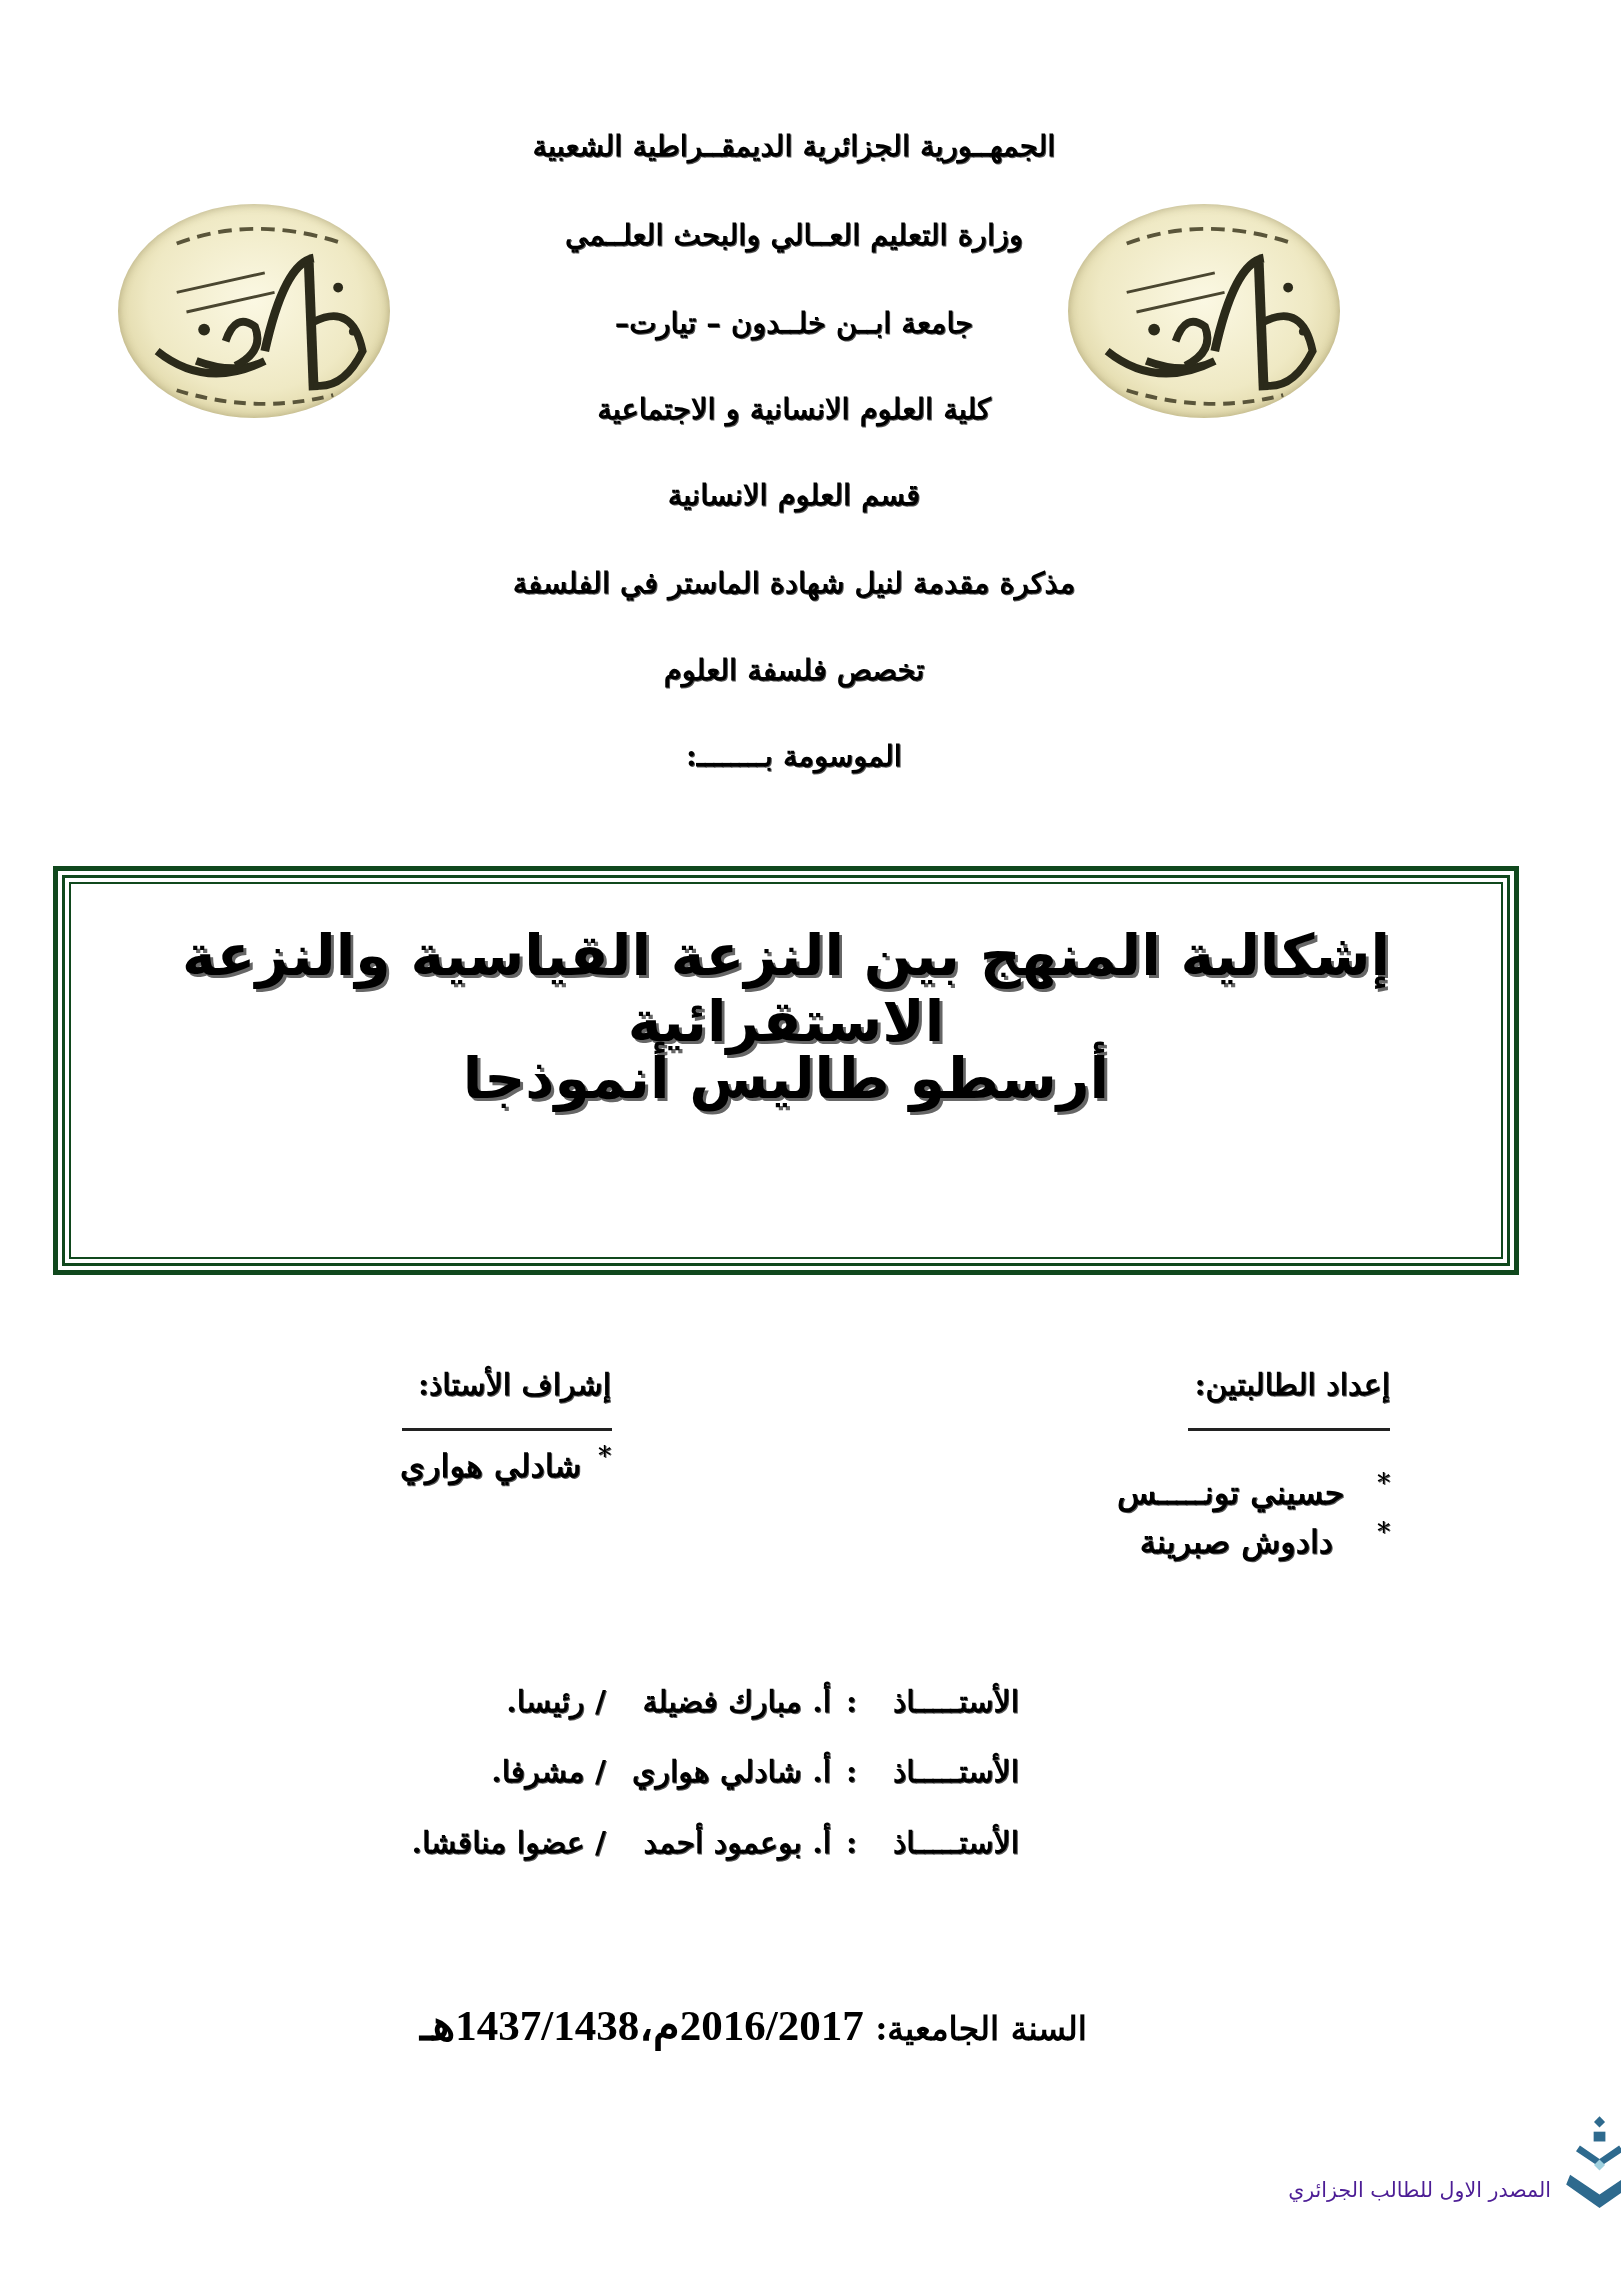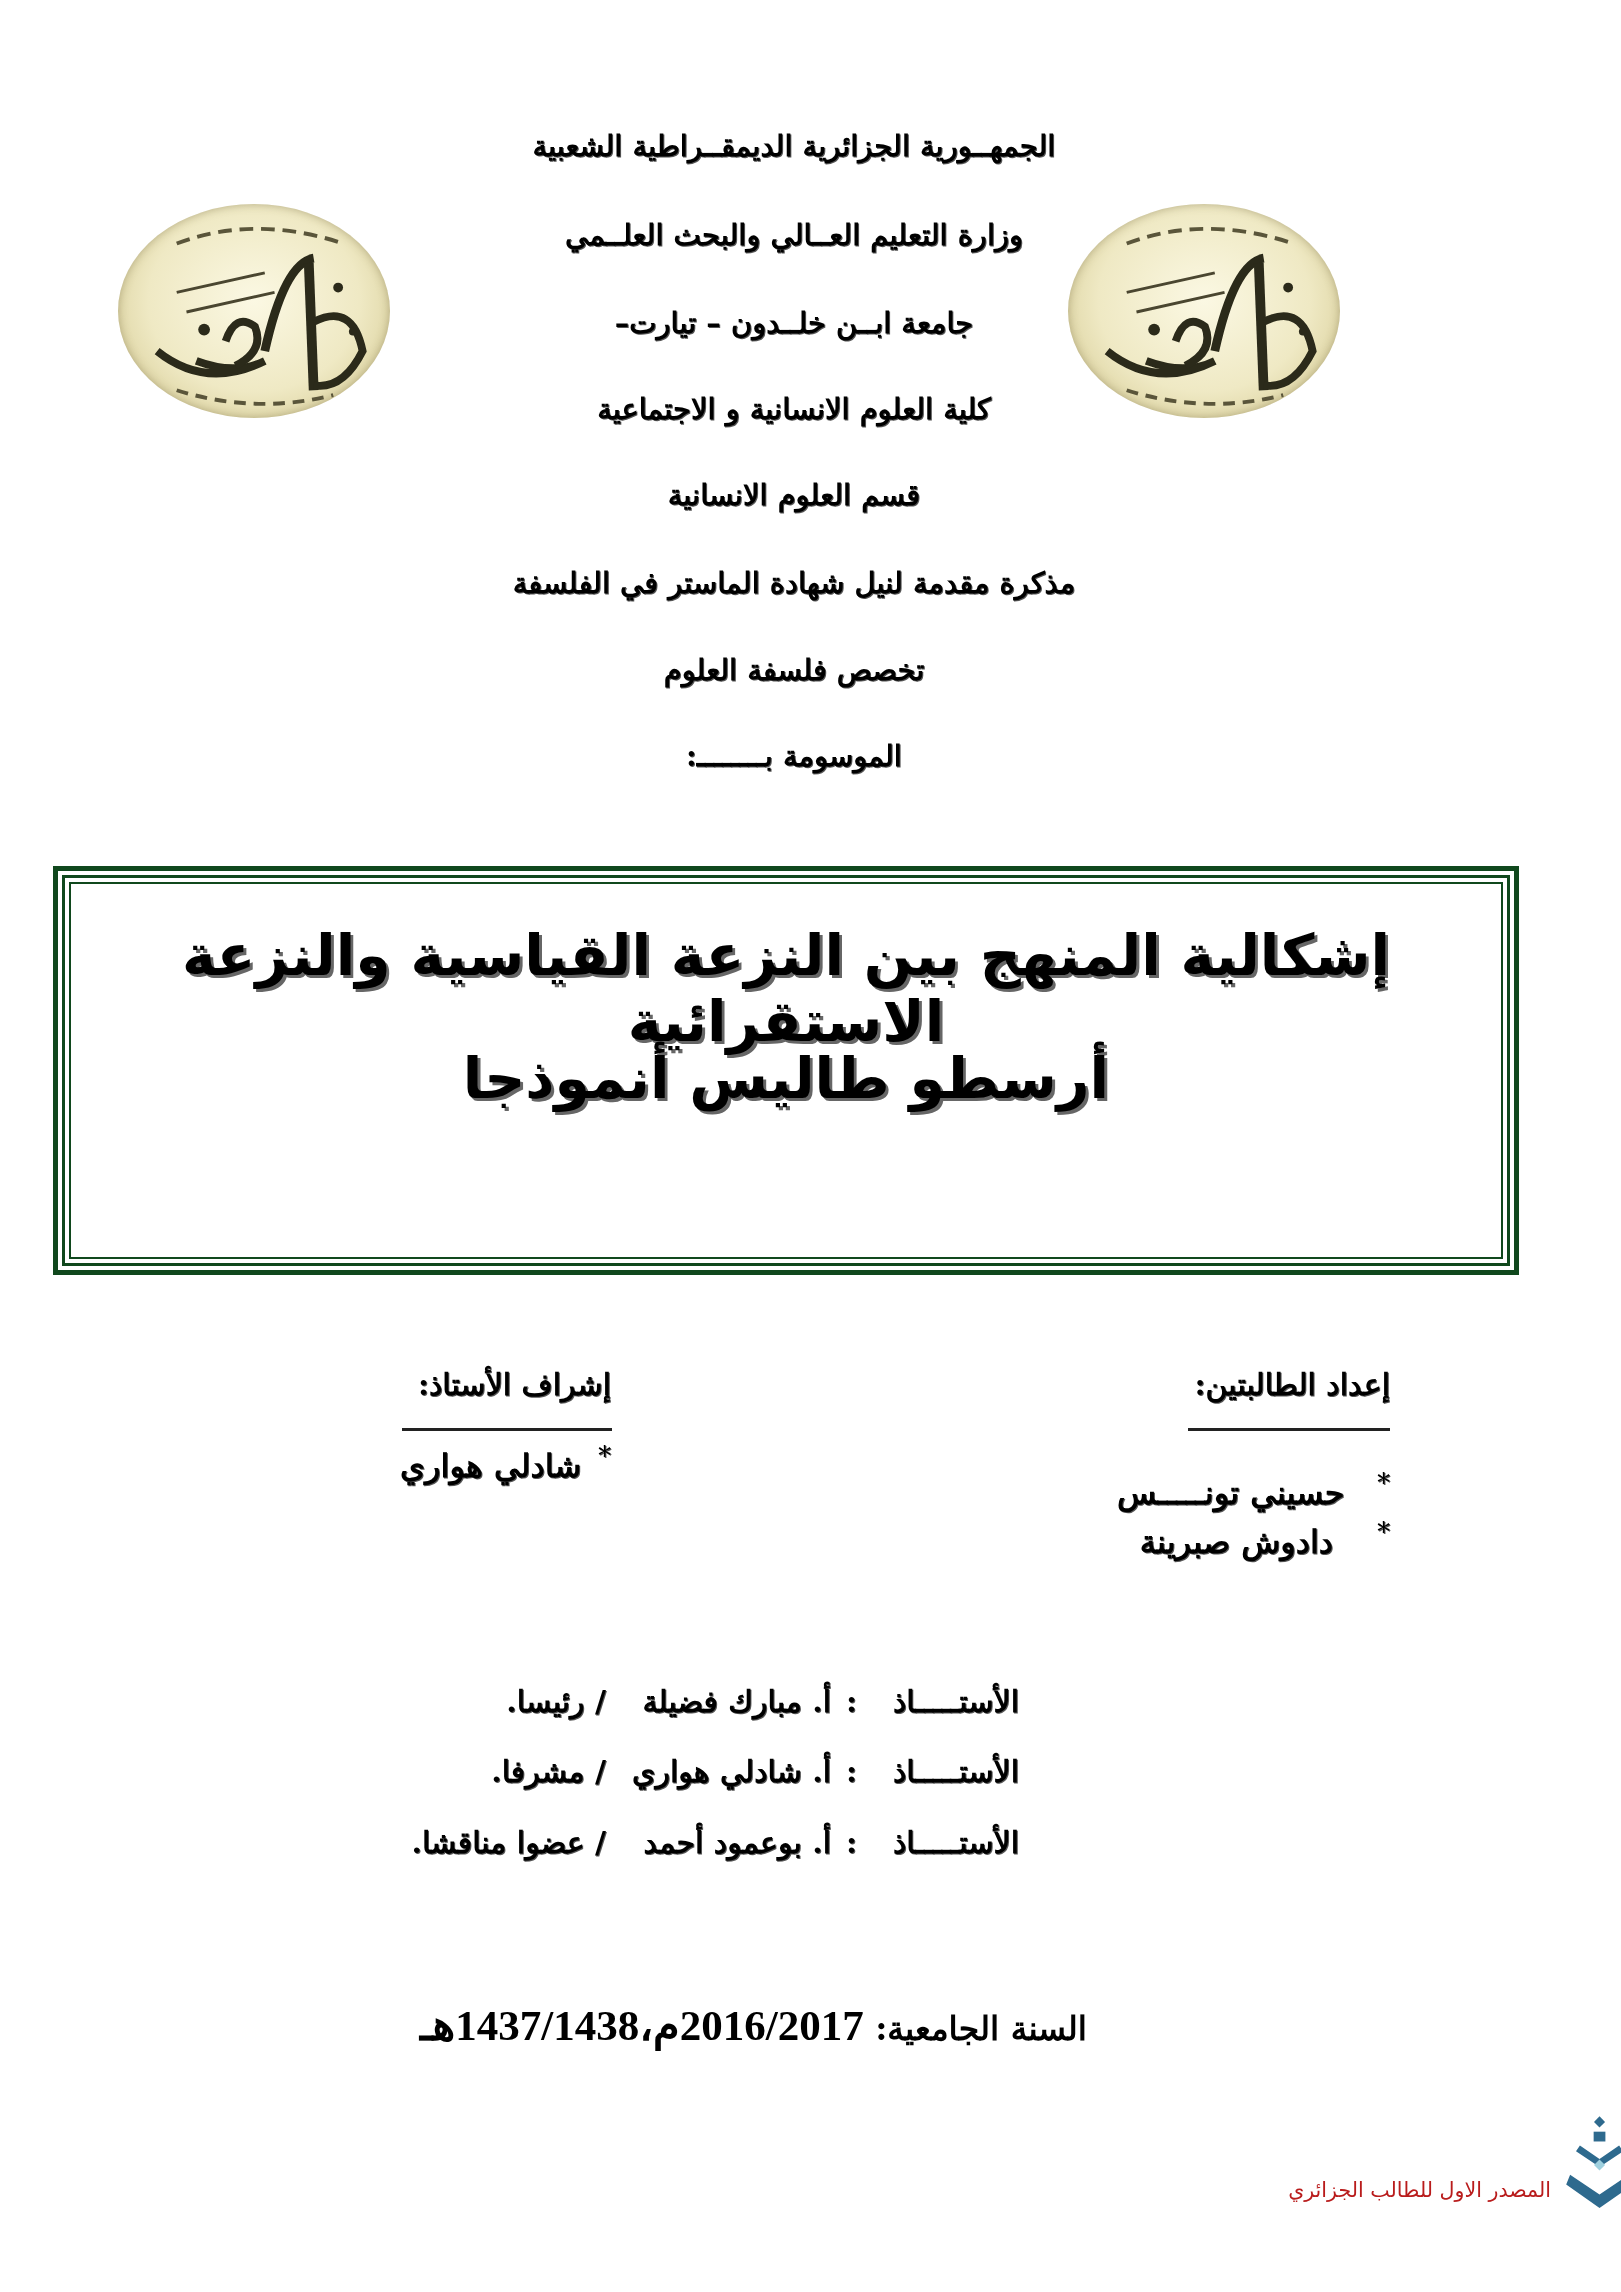--- a/index.html
+++ b/index.html
@@ -26,21 +26,21 @@
   .star { font-size:25.5px; font-weight:normal; vertical-align:super; }
   .cm-row { position:absolute; right:602px; direction:rtl; font-weight:bold; font-size:30px;
             text-shadow:1px 1px 0 #555; white-space:pre; display:flex; gap:0; }
   .cm-row span { display:inline-block;text-align:right; }
   .year { position:absolute; right:534px; top:2000px; direction:rtl; font-weight:bold; font-size:33px; white-space:nowrap; }
   .year .num { font-size:43px; font-family:"Liberation Serif", serif;margin-top:31px; }
   .brand { position:absolute; left:1174px; top:2098px; width:431px; height:108px; }
   .brand-text { position:absolute; left:0; top:21.6px; font-family:"DejaVu Sans", "Liberation Sans", sans-serif;
                 font-size:43px; color:#5b9cab; letter-spacing:1px; }
   .brand-sub { position:absolute; left:0; top:80px; width:377px; text-align:right; direction:rtl;
-               font-family:"DejaVu Sans", sans-serif; font-size:20.6px; color:#b91c1c; }
+               font-family:"DejaVu Sans", sans-serif; font-size:20.6px; color:#4c1d95; }
   .brand-icon { position:absolute; left:392px; top:17.6px; width:69px; height:98px; }
 </style>
 </head>
 <body>
 
 <div class="logo" style="left:118px; top:204px;">
   <svg viewBox="0 0 278 218">
     <path d="M40 150 Q 90 190 150 160 Q 120 175 80 160" stroke="#2b2a1a" stroke-width="8" fill="none"></path>
     <path d="M150 150 Q 170 60 200 55" stroke="#2b2a1a" stroke-width="9" fill="none"></path>
     <path d="M195 60 L 200 190" stroke="#2b2a1a" stroke-width="10" fill="none"></path>

